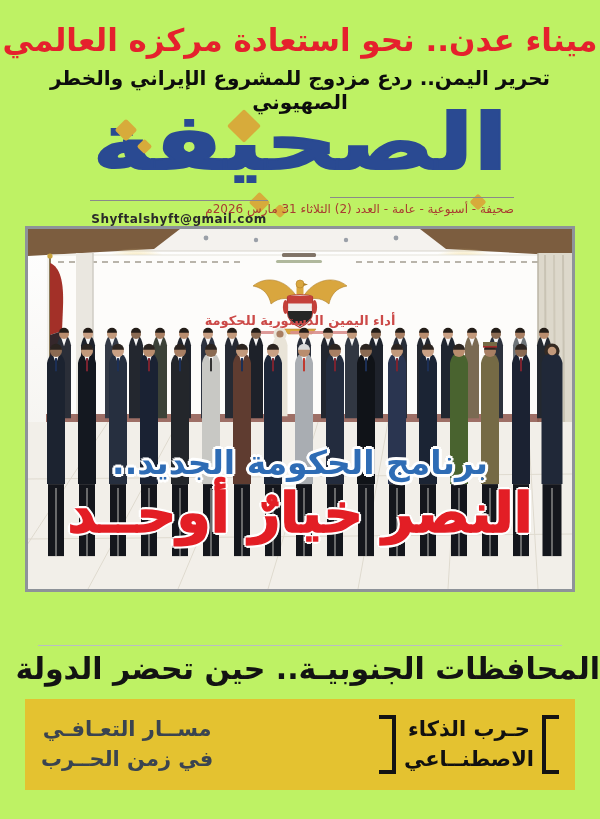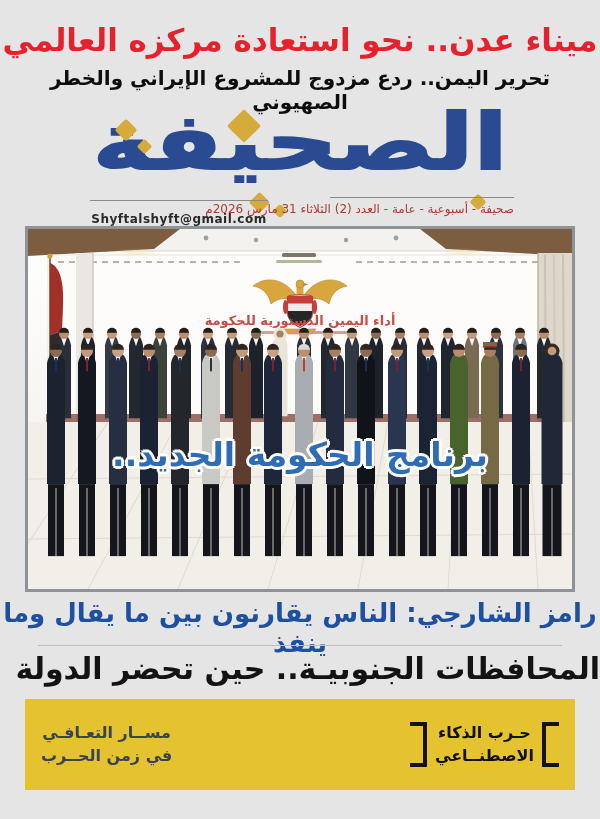--- a/index.html
+++ b/index.html
@@ -1,21 +1,21 @@
 <!DOCTYPE html>
 <html dir="rtl" lang="ar"><head>
 <meta charset="utf-8">
 <style>
   html,body{margin:0;padding:0;}
   body{
     width:600px;height:819px;background:#ffffff;
     font-family:"DejaVu Sans",sans-serif;
     overflow:hidden;position:relative;
   }
-  .page{position:absolute;inset:0;width:600px;height:819px;background:#e5e5e5;}
+  .page{position:absolute;inset:0;width:600px;height:819px;background:#bef264;}
 
   
   .headline-red{
     position:absolute;top:22px;left:0;right:0;text-align:center;
     color:#e5212d;font-size:31px;font-weight:bold;letter-spacing:-0.5px;
   }
   .headline-black{
     position:absolute;top:66px;left:0;right:0;text-align:center;
     color:#0d0d0d;font-size:20px;font-weight:bold;letter-spacing:-0.5px;
   }
@@ -40,40 +40,40 @@
   }
 
   
   .photo-frame{
     position:absolute;top:226px;left:25px;width:550px;height:366px;
     border:3px solid #8e9399;background:#fbfaf7;box-sizing:border-box;overflow:hidden;
   }
   .photo-frame svg{display:block;width:100%;height:100%;}
   .ov{position:absolute;left:0;right:0;text-align:center;
       text-shadow:-2px -2px 0 #fff,2px -2px 0 #fff,-2px 2px 0 #fff,2px 2px 0 #fff,
-                  0 3px 0 #fff,0 -3px 0 #fff,3px 0 0 #fff,-3px 0 0 #fff;}
+                  0 3px 0 #fff,0 -3px 0 #fff,3px 0 0 #fff,-3px 0 0 #fff;margin-top:8px;}
   .ov-blue{top:206px;color:#2e6cb5;font-size:33px;font-weight:bold;}
   .ov-red{top:244px;color:#e31e25;font-size:55px;font-weight:bold;
           -webkit-text-stroke:1.5px #e31e25;letter-spacing:-1px;}
 
   
   .mid-blue{position:absolute;top:598px;left:0;right:0;text-align:center;
     color:#1d509f;font-size:26px;font-weight:bold;}
   .mid-divider{position:absolute;top:645px;left:38px;right:38px;border-top:1.5px solid #b9bdc4;}
   .mid-black{position:absolute;top:651px;left:0;right:0;
     color:#131313;font-size:30px;font-weight:bold;letter-spacing:-0.5px;}
 
   
   .yellow-bar{
     position:absolute;top:699px;left:25px;width:550px;height:91px;
     background:#e4c230;display:flex;align-items:center;justify-content:space-between;
     padding:0 16px;box-sizing:border-box;
   }
   .yb-text{
-    color:#3a4450;font-size:16px;font-weight:bold;line-height:1.4;
+    color:#3a4450;font-size:21px;font-weight:bold;line-height:1.4;
     white-space:pre-line;text-align:center;letter-spacing:-0.5px;
   }
   .yb-mid{display:flex;align-items:stretch;gap:8px;}
   .yb-mid .yb-text{color:#111111;align-self:center;}
   .brk{width:13px;}
   .brk-right{border-top:4px solid #131313;border-bottom:4px solid #131313;border-left:4px solid #131313;border-right:none;}
   .brk-left{border-top:4px solid #131313;border-bottom:4px solid #131313;border-right:4px solid #131313;border-left:none;}
 </style>
 </head>
 <body>
@@ -448,23 +448,23 @@
             <circle cx="524" cy="122" r="7.6" fill="#352a22"></circle>
             <path d="M513.5,134.1 Q515,127.1 518.75,125.6 L529.25,125.6 Q533,127.1 534.5,134.1 L534.5,255.1 L513.5,255.1 Z" fill="#202838"></path>
             <rect x="514.5" y="255.1" width="19" height="72" fill="#14161c"></rect>
             <line x1="524" y1="259.1" x2="524" y2="327.1" stroke="#f2efe9" stroke-width="1.4" opacity="0.55"></line>
             <circle cx="524" cy="122" r="4.32" fill="#c2997b"></circle>
           </g>
         </g>
     </svg>
 
     <div class="ov ov-blue">برنامج الحكومة الجديد..</div>
+    <div class="ov ov-red">النصر خيارٌ أوحــد</div>
   </div>
 
-  <div class="mid-blue">رامز الشارجي: الناس يقارنون بين ما يقال وما ينفذ</div>
   <div class="mid-divider"></div>
   <div class="mid-black">المحافظات الجنوبيـة.. حين تحضر الدولة</div>
 
   <div class="yellow-bar">
     <div class="yb-mid">
       <span class="brk brk-right"></span>
       <div class="yb-text">حـرب الذكاء
 الاصطنــاعي</div>
       <span class="brk brk-left"></span>
     </div>

